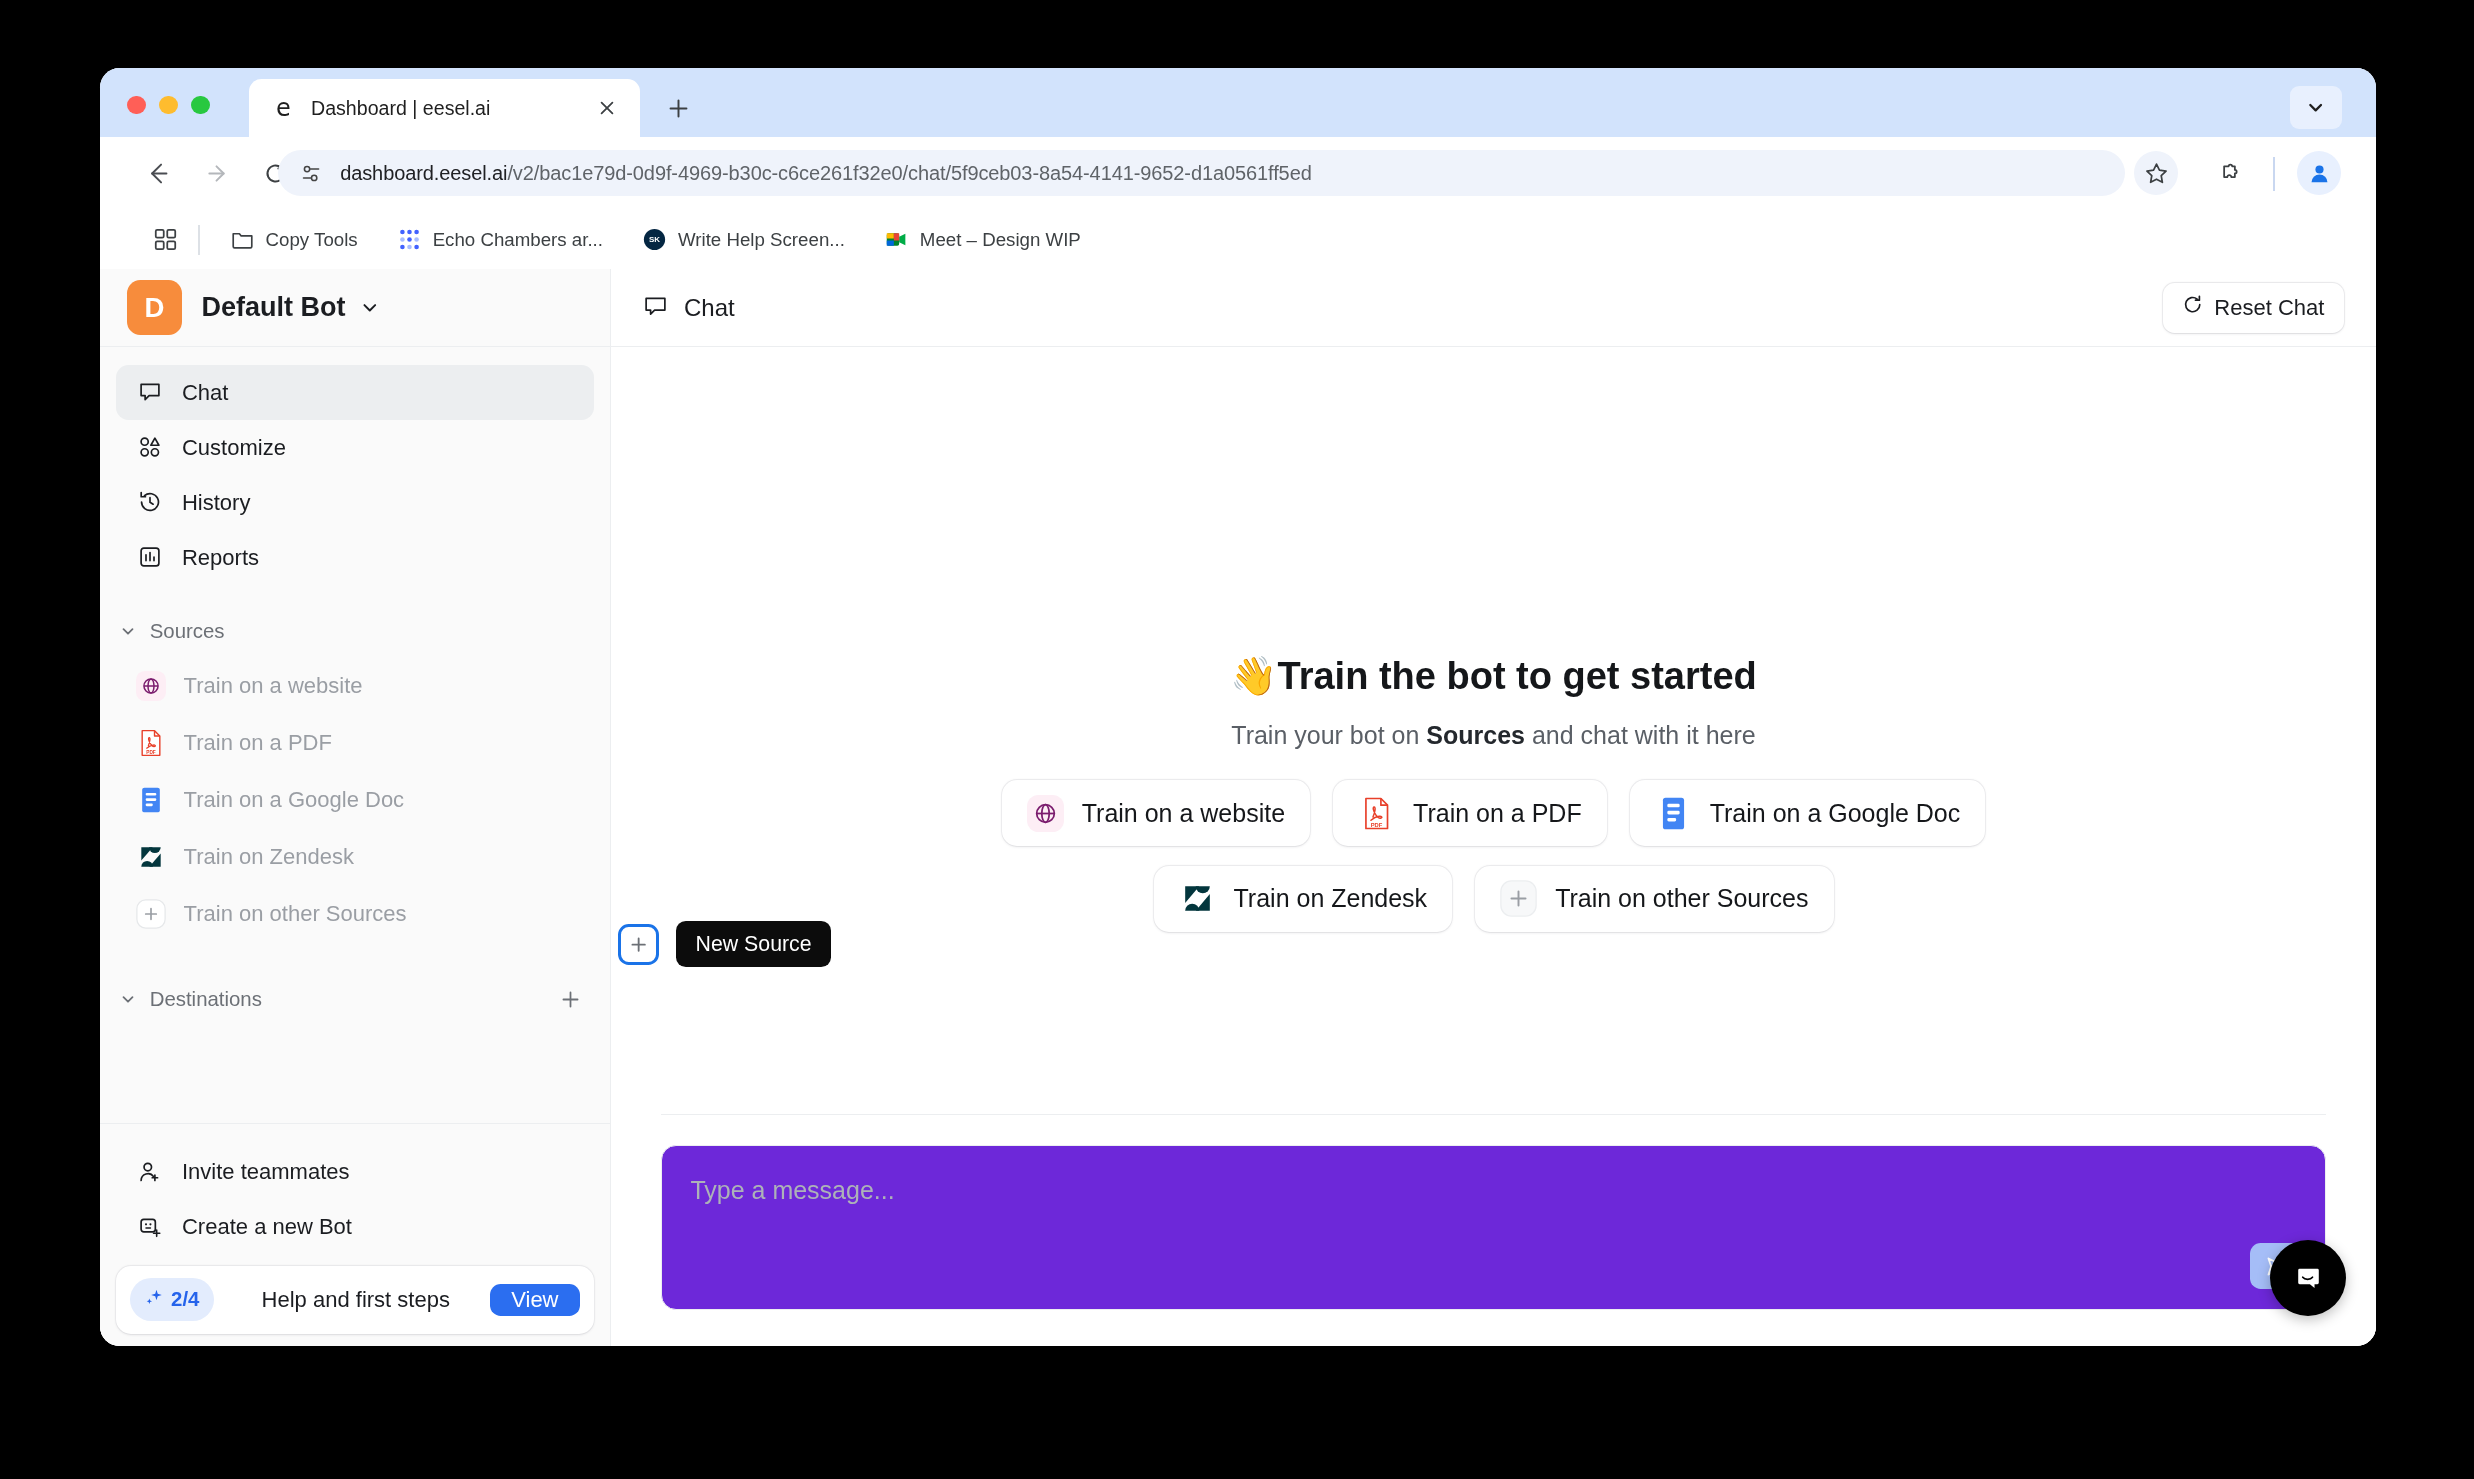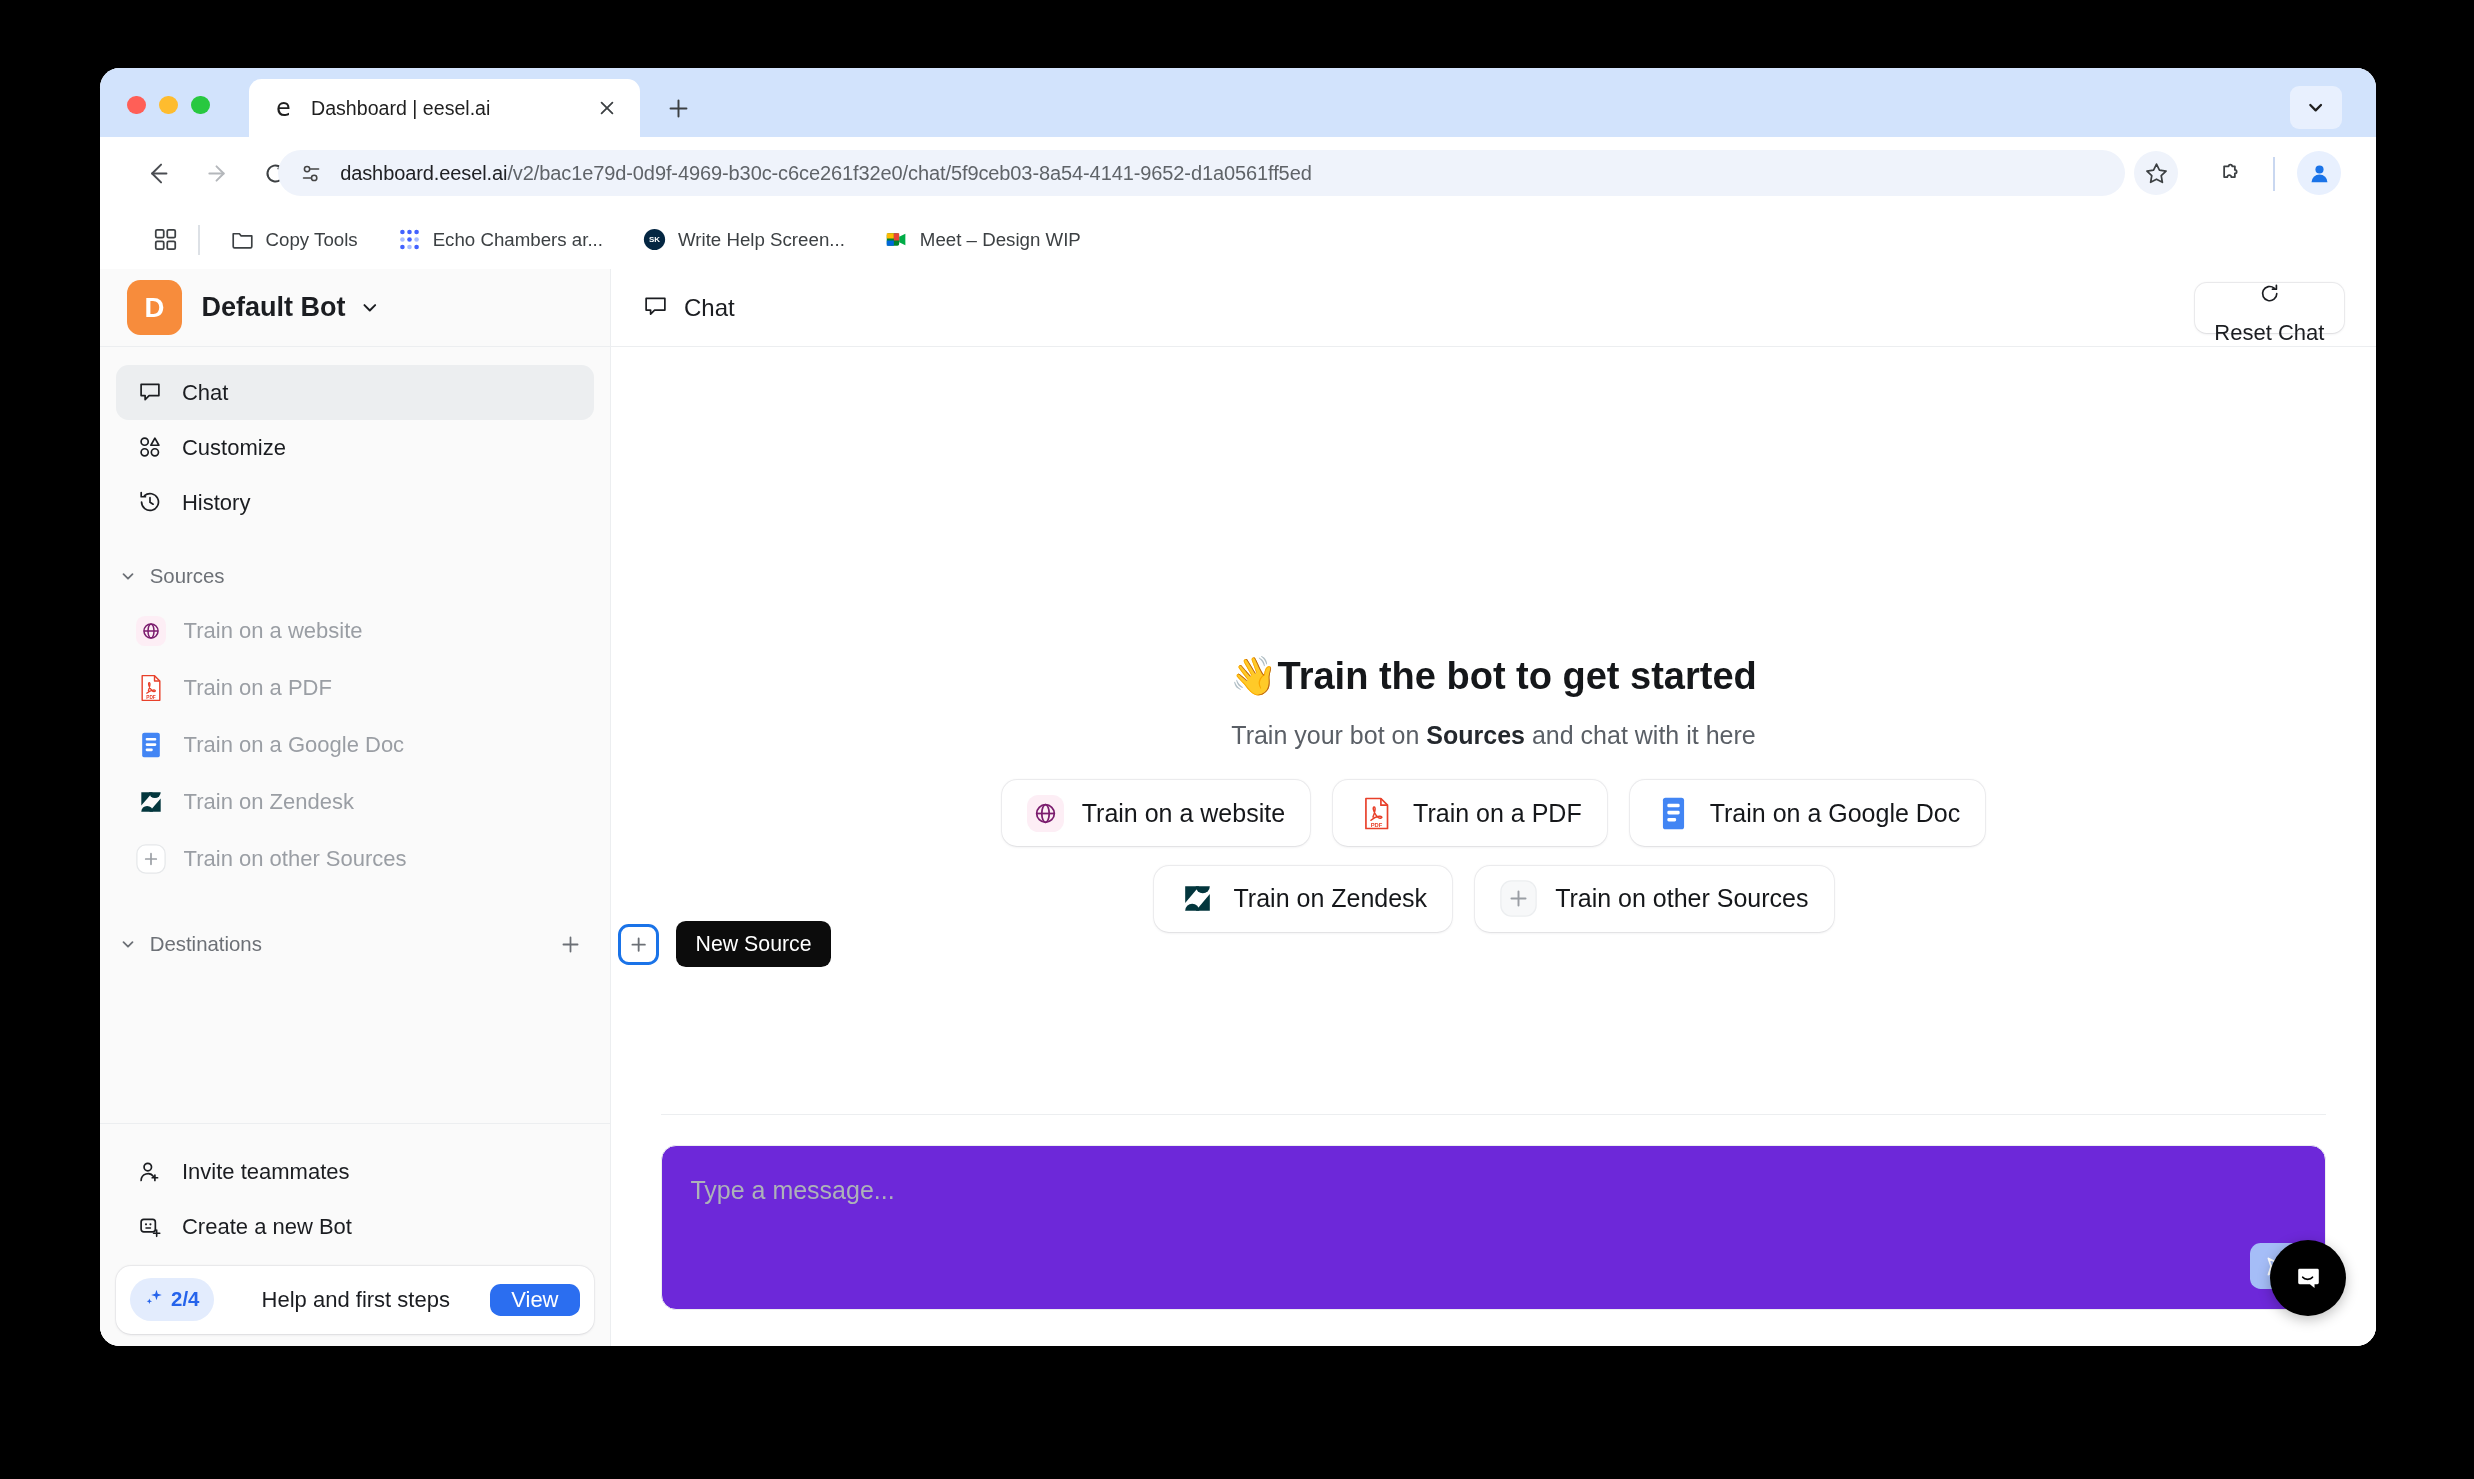--- a/index.html
+++ b/index.html
@@ -283,21 +283,21 @@
     display: flex; align-items: center;
     padding: 0 32px 0 32px;
   }
   #mainheader .htitle { margin-left: 16px; font-size: 24px; color: #1b1d21; }
   #resetchat {
     margin-left: auto;
     height: 50px; padding: 0 19.6px; border-radius: 11.6px;
     background: #ffffff;
     box-shadow: 0 0.9px 2.7px rgba(16,24,40,0.10), 0 0 0 0.9px rgba(16,24,40,0.06);
     display: flex; align-items: center; gap: 10.7px;
-    font-size: 22px; color: #1b1d21; flex-direction: column;
+    font-size: 22px; color: #1b1d21;
   }
 
   #mainbody {
     flex: 1 1 auto; position: relative;
     display: flex; flex-direction: column;
     align-items: center; justify-content: center;
   }
   #emptystate { text-align: center; margin-top: -107px; }
   #esTitle {
     font-size: 38px; font-weight: 700; color: #15171a;
@@ -543,20 +543,29 @@
             <span class="nicon">
               <svg width="24" height="24" viewBox="0 0 27 27">
                 <path d="M4 13.5 a9.5 9.5 0 1 0 3.3 -7.2" stroke="#1b1d21" stroke-width="1.9" fill="none" stroke-linecap="round"></path>
                 <path d="M3.6 2.8 V7.6 H8.4" stroke="#1b1d21" stroke-width="1.9" fill="none" stroke-linecap="round" stroke-linejoin="round"></path>
                 <path d="M13.5 8.6 V13.8 L17 16" stroke="#1b1d21" stroke-width="1.9" fill="none" stroke-linecap="round"></path>
               </svg>
             </span>
             <span class="nlabel">History</span>
           </div>
 
+          <div class="navitem">
+            <span class="nicon">
+              <svg width="24" height="24" viewBox="0 0 27 27">
+                <rect x="3.5" y="3.5" width="20" height="20" rx="3" stroke="#1b1d21" stroke-width="1.9" fill="none"></rect>
+                <path d="M9 17.5 V11 M13.5 17.5 V8.5 M18 17.5 V13.5" stroke="#1b1d21" stroke-width="1.9" stroke-linecap="round"></path>
+              </svg>
+            </span>
+            <span class="nlabel">Reports</span>
+          </div>
 
           <div class="sectionhdr">
             <span class="chev">
               <svg width="18" height="18" viewBox="0 0 20 20">
                   <path d="M5 8 L10 13 L15 8" stroke="#6c7076" stroke-width="2" fill="none" stroke-linecap="round" stroke-linejoin="round"></path>
                 </svg>
             </span>
             <span class="shlabel">Sources</span>
           </div>
 

